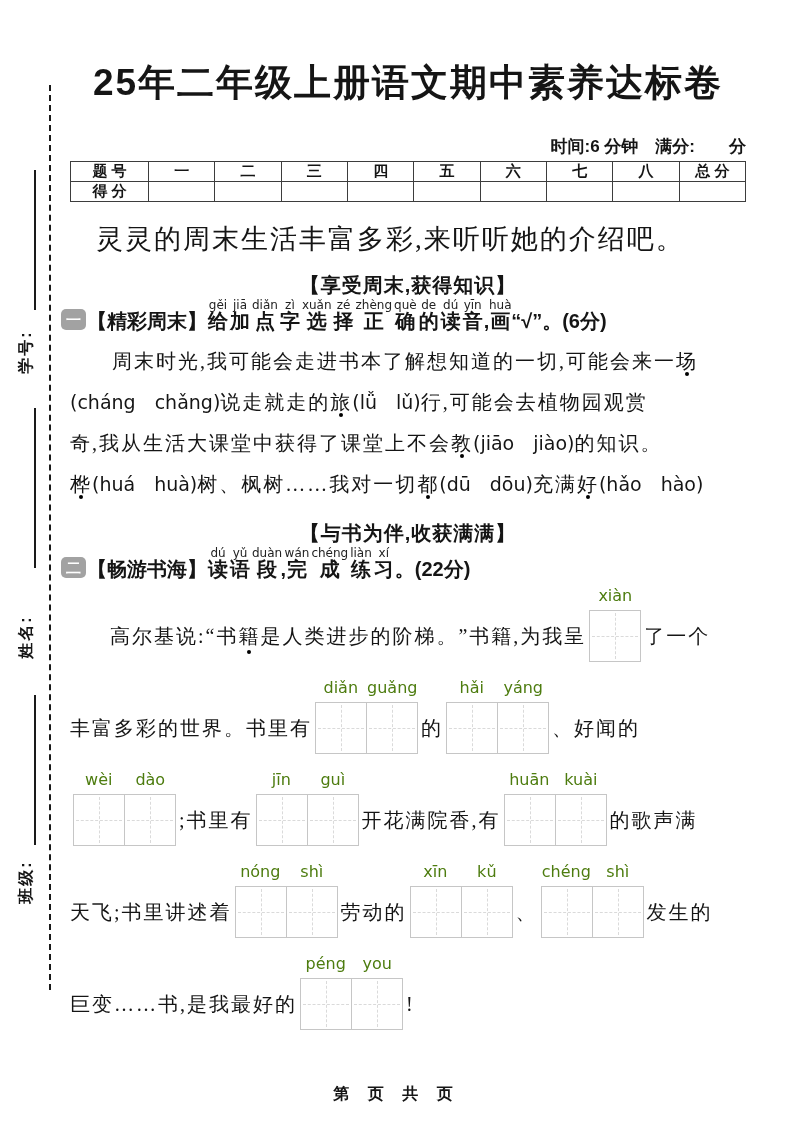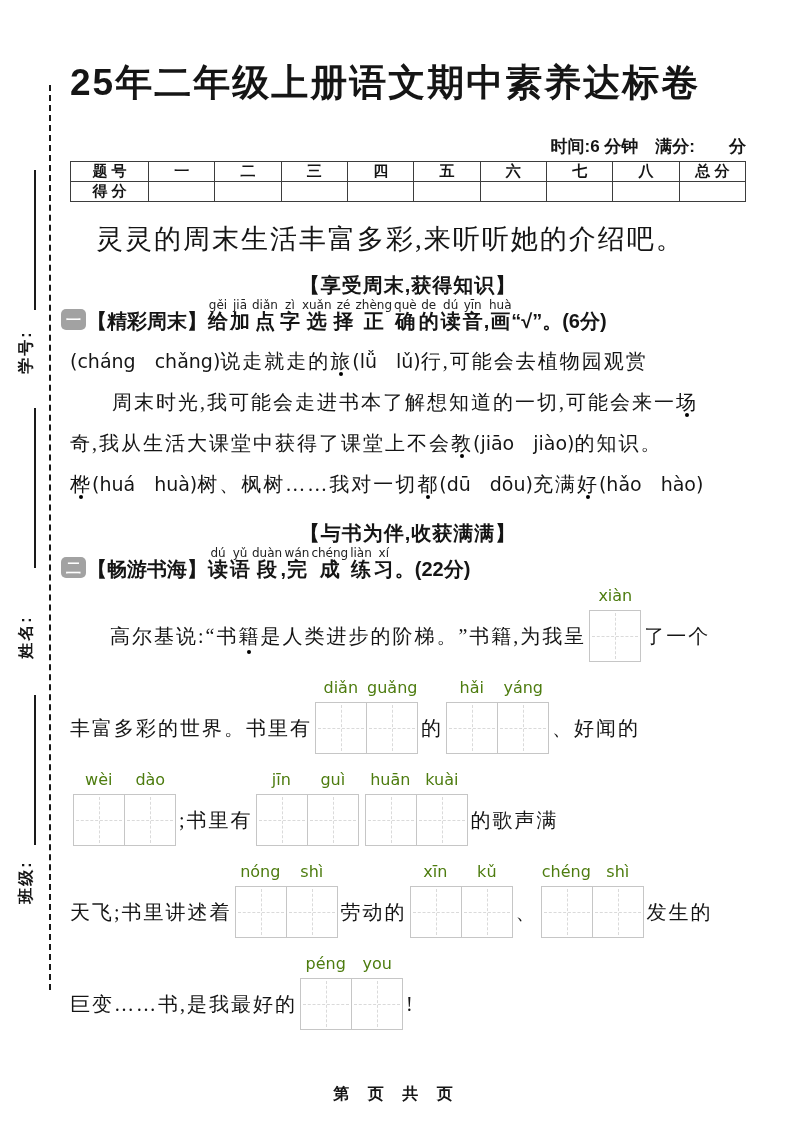--- a/index.html
+++ b/index.html
@@ -26,21 +26,21 @@
     position: absolute; left: 26px; white-space: nowrap;
     transform: translate(-50%,-50%) rotate(-90deg);
     font-size: 16px; font-weight: bold; letter-spacing: 2px;
   }
   .sl1 { top: 352px; } .sl2 { top: 637px; } .sl3 { top: 882px; }
 
   
   .content { position: absolute; left: 70px; top: 0; width: 676px; }
 
   .title {
-    margin-top: 58px; 
+    margin-top: 58px; text-align: center;
     font-size: 37px; font-weight: bold; letter-spacing: 2px;
   }
   .meta { margin-top: 27px; text-align: right; font-size: 17px; font-weight: bold; white-space: pre; }
 
   table.score { margin-top: 3px; width: 100%; border-collapse: collapse; table-layout: fixed; }
   table.score th, table.score td {
     border: 1.5px solid #3d3d3d; height: 20px; padding: 0;
     font-size: 15px; font-weight: bold; text-align: center;
   }
 
@@ -141,22 +141,22 @@
 
   <div class="intro">灵灵的周末生活丰富多彩,来听听她的介绍吧。</div>
 
   <div class="banner">【享受周末,获得知识】</div>
 
   <div class="qhead">
     <span class="badge">一</span><span>【精彩周末】</span><span id="q1-ruby"><ruby>给<rt>gěi</rt></ruby><ruby>加<rt>jiā</rt></ruby><ruby>点<rt>diǎn</rt></ruby><ruby>字<rt>zì</rt></ruby><ruby>选<rt>xuǎn</rt></ruby><ruby>择<rt>zé</rt></ruby><ruby>正<rt>zhèng</rt></ruby><ruby>确<rt>què</rt></ruby><ruby>的<rt>de</rt></ruby><ruby>读<rt>dú</rt></ruby><ruby>音<rt>yīn</rt></ruby><span>,</span><ruby>画<rt>huà</rt></ruby><span>“√”。(6分)</span></span>
   </div>
 
   <div class="p1" id="p1">
+      <div class="p1-line indent"><span class="txt">周末时光,我可能会走进书本了解想知道的一切,可能会来一</span><span class="dot txt">场</span></div>
       <div class="p1-line"><span class="pin txt">(cháng　chǎng)</span><span class="txt">说走就走的</span><span class="dot txt">旅</span><span class="pin txt">(lǚ　lǔ)</span><span class="txt">行,可能会去植物园观赏</span></div>
-      <div class="p1-line indent"><span class="txt">周末时光,我可能会走进书本了解想知道的一切,可能会来一</span><span class="dot txt">场</span></div>
       <div class="p1-line"><span class="txt">奇,我从生活大课堂中获得了课堂上不会</span><span class="dot txt">教</span><span class="pin txt">(jiāo　jiào)</span><span class="txt">的知识。</span></div>
       <div class="p1-line"><span class="dot txt">桦</span><span class="pin txt">(huá　huà)</span><span class="txt">树、枫树……我对一切</span><span class="dot txt">都</span><span class="pin txt">(dū　dōu)</span><span class="txt">充满</span><span class="dot txt">好</span><span class="pin txt">(hǎo　hào)</span></div>
     </div>
 
   <div class="banner">【与书为伴,收获满满】</div>
 
   <div class="qhead">
     <span class="badge">二</span><span>【畅游书海】</span><span id="q2-ruby"><ruby>读<rt>dú</rt></ruby><ruby>语<rt>yǔ</rt></ruby><ruby>段<rt>duàn</rt></ruby><span>,</span><ruby>完<rt>wán</rt></ruby><ruby>成<rt>chéng</rt></ruby><ruby>练<rt>liàn</rt></ruby><ruby>习<rt>xí</rt></ruby><span>。(22分)</span></span>
   </div>
 
@@ -206,20 +206,21 @@
         </span>
         <span class="txt">;书里有</span>
         <span class="tz">
           <span class="tz-pin">
             <span>jīn</span>
             <span>guì</span>
           </span>
           <span class="tz-cell"></span>
           <span class="tz-cell"></span>
         </span>
+        <span class="txt">开花满院香,有</span>
         <span class="tz">
           <span class="tz-pin">
             <span>huān</span>
             <span>kuài</span>
           </span>
           <span class="tz-cell"></span>
           <span class="tz-cell"></span>
         </span>
         <span class="txt">的歌声满</span>
       </div>

